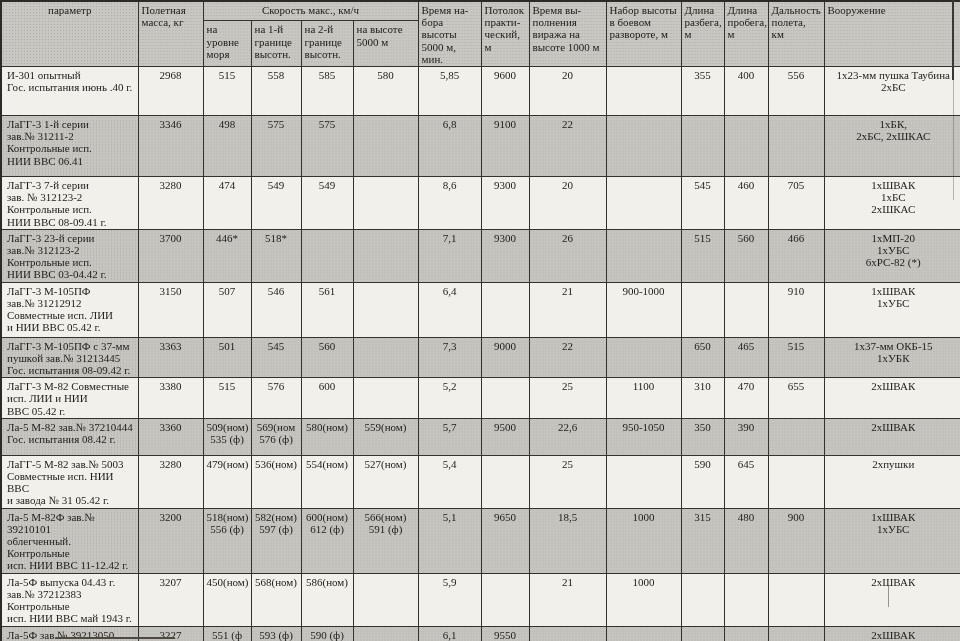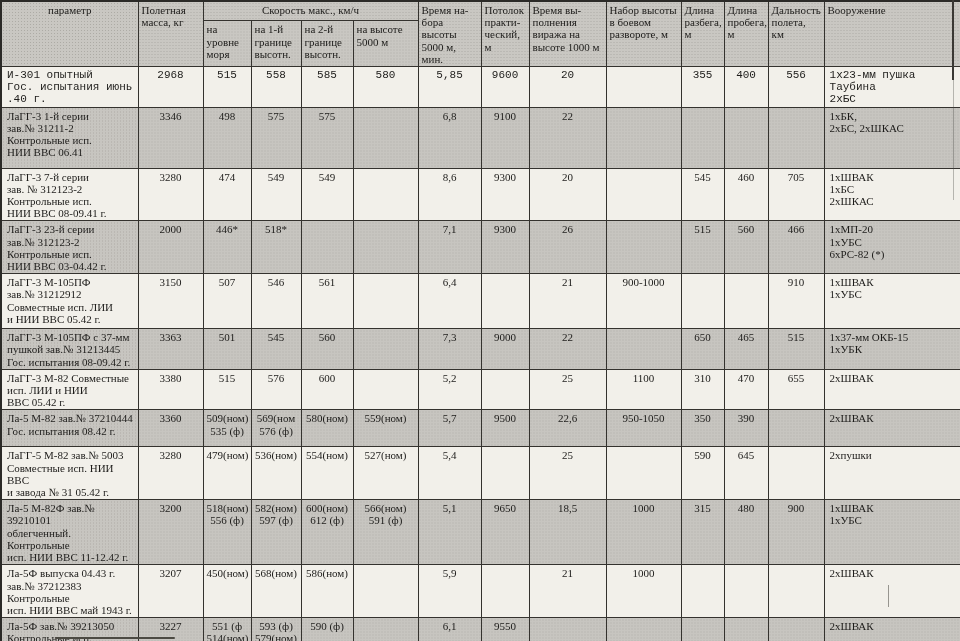--- a/index.html
+++ b/index.html
@@ -34,21 +34,21 @@
   tbody td {
     background-color: #f2f0ea;
   }
   tr.shaded td {
     background-color: #c7c5c0;
     background-image: radial-gradient(circle, rgba(75,72,66,0.20) 0.8px, rgba(0,0,0,0) 0.9px);
     background-size: 3px 3px;
   }
   td.name-cell { text-align: left; padding-left: 5px; }
   td.num-cell { text-align: center; }
-  td.arm-cell { text-align: left; padding-left: 5px; }
+  td.arm-cell { text-align: center; padding-left: 5px; }
   .edge-line-right {
     position: absolute; left: 952px; top: 0; width: 2px; height: 80px;
     background: #3a3834;
   }
   .edge-line-right-faint {
     position: absolute; left: 953px; top: 80px; width: 1px; height: 120px;
     background: rgba(70,68,62,0.35);
   }
   .smudge-bottom-left {
     position: absolute; left: 55px; top: 637px; width: 120px; height: 2px;
@@ -118,21 +118,21 @@
 границе
 высотн.</th>
         <th>на 2-й
 границе
 высотн.</th>
         <th>на высоте
 5000 м</th>
       </tr>
     </thead>
     <tbody>
-        <tr style="height: 40px; font-family: Liberation Mono, monospace;">
+        <tr style="height: 49px;">
           <td class="name-cell">И-301  опытный
 Гос. испытания июнь .40 г.</td>
           <td class="num-cell">2968</td>
           <td class="num-cell">515</td>
           <td class="num-cell">558</td>
           <td class="num-cell">585</td>
           <td class="num-cell">580</td>
           <td class="num-cell">5,85</td>
           <td class="num-cell">9600</td>
           <td class="num-cell">20</td>
@@ -182,21 +182,21 @@
           <td class="num-cell">705</td>
           <td class="arm-cell">1хШВАК
 1хБС
 2хШКАС</td>
         </tr>
         <tr class="shaded" style="height: 49px;">
           <td class="name-cell">ЛаГГ-3  23-й серии
 зав.№  312123-2
 Контрольные  исп.
 НИИ  ВВС  03-04.42 г.</td>
-          <td class="num-cell">2000</td>
+          <td class="num-cell">3700</td>
           <td class="num-cell">446*</td>
           <td class="num-cell">518*</td>
           <td class="num-cell"></td>
           <td class="num-cell"></td>
           <td class="num-cell">7,1</td>
           <td class="num-cell">9300</td>
           <td class="num-cell">26</td>
           <td class="num-cell"></td>
           <td class="num-cell">515</td>
           <td class="num-cell">560</td>

